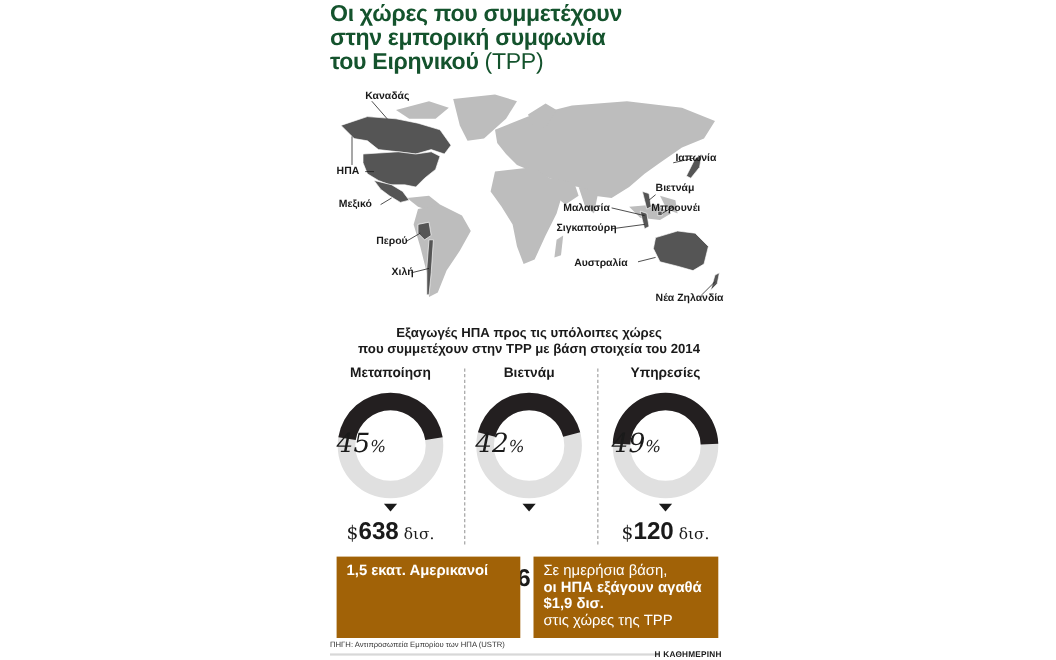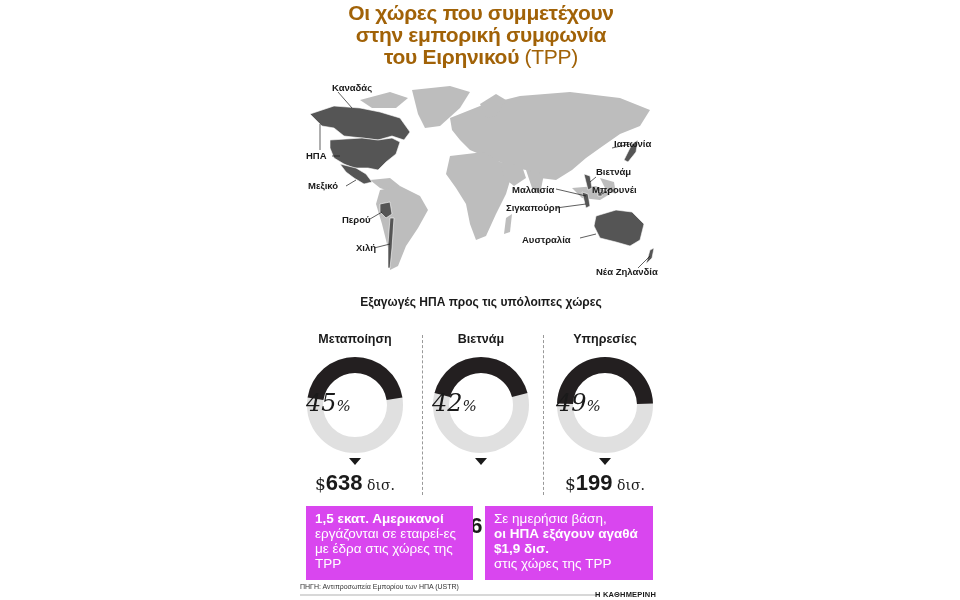--- a/index.html
+++ b/index.html
@@ -1,21 +1,21 @@
 <!DOCTYPE html>
 <html><head>
 <meta charset="utf-8">
 <style>
   html, body { margin:0; padding:0; background:#ffffff; }
   body { width:960px; height:600px; position:relative; overflow:hidden;
          font-family:"Liberation Sans", "DejaVu Sans", sans-serif; color:#1a1a1a; }
   .infographic { position:absolute; left:300px; top:0; width:362px; height:600px; }
 
-  .title { position:absolute; left:0; top:2px; width:362px; text-align:center;
-           font-size:21px; line-height:22px; font-weight:bold; color:#a16207; letter-spacing:-0.3px; }
+  .title { position:absolute; left:0; top:2px; width:362px; 
+           font-size:21px; line-height:22px; font-weight:bold; color:#14532d; letter-spacing:-0.3px; }
   .title .light { font-weight:normal; }
 
   .map { position:absolute; left:0; top:78px; width:370px; height:200px; }
   .map svg { position:absolute; left:0; top:0; }
   .map-label { position:absolute; font-size:9.5px; font-weight:bold; color:#1a1a1a; white-space:nowrap; }
 
   .subtitle { position:absolute; left:0; top:295px; width:362px; text-align:center;
               font-size:12px; line-height:15px; font-weight:bold; color:#1a1a1a; }
 
   .col-head { position:absolute; top:332px; width:120px; text-align:center;
@@ -26,21 +26,21 @@
   .pct { position:absolute; top:389px; width:98px; text-align:left;
          font-family:"DejaVu Serif", serif; font-size:24px; color:#1a1a1a; font-style:italic; }
   .pct .sym { font-size:15px; }
   .arrow { position:absolute; top:458px; width:0; height:0;
            border-left:6px solid transparent; border-right:6px solid transparent; border-top:7px solid #1a1a1a; }
   .amount { position:absolute; top:470px; width:124px; text-align:center; color:#1a1a1a; }
   .amount .cur { font-size:17px; font-family:"DejaVu Serif", serif; }
   .amount .num { font-size:22px; font-weight:bold; }
   .amount .unit { font-size:14px; font-family:"DejaVu Serif", serif; }
 
-  .fact-box { position:absolute; top:506px; height:74px; background:#d946ef; color:#ffffff;
+  .fact-box { position:absolute; top:506px; height:74px; background:#a16207; color:#ffffff;
               font-size:13.5px; line-height:15px; padding:5px 9px; box-sizing:border-box; }
   .fact-box b { font-weight:bold; }
 
   .source { position:absolute; left:0; top:583px; font-size:7px; color:#333; }
   .rule { position:absolute; left:0; top:594px; width:300px; height:2px; background:#d8d8d8; }
   .brand { position:absolute; right:6px; top:590px; font-size:7.5px; font-weight:bold; color:#1a1a1a; letter-spacing:0.2px; }
 </style>
 </head>
 <body>
 
@@ -129,20 +129,21 @@
     <span class="map-label" style="left:296px;top:88px;">Βιετνάμ</span>
     <span class="map-label" style="left:212px;top:106px;">Μαλαισία</span>
     <span class="map-label" style="left:292px;top:106px;">Μπρουνέι</span>
     <span class="map-label" style="left:206px;top:124px;">Σιγκαπούρη</span>
     <span class="map-label" style="left:222px;top:156px;">Αυστραλία</span>
     <span class="map-label" style="left:296px;top:188px;">Νέα Ζηλανδία</span>
   </div>
 
   <div class="subtitle">
     <div>Εξαγωγές ΗΠΑ προς τις υπόλοιπες χώρες</div>
+    <div>που συμμετέχουν στην TPP με βάση στοιχεία του 2014</div>
   </div>
 
   <div class="sep" style="left:122px;"></div>
   <div class="sep" style="left:243px;"></div>
 
   <div class="col-head" style="left:-5px;">Μεταποίηση</div>
   <svg class="donut" style="left:6px;" viewBox="0 0 98 98">
       <circle cx="49" cy="49" r="40" fill="none" stroke="#e0e0e0" stroke-width="16"></circle>
       <path d="M1.5909596514333941,41.49114567806891 A48,48 0 0 1 96.4090403485666,41.49114567806892 L80.60602689904441,43.99409711871261 A32,32 0 0 0 17.393973100955595,43.99409711871261 Z" fill="#231f20"></path>
     </svg>
@@ -159,25 +160,24 @@
   <div class="arrow" style="left:175px;"></div>
   <div class="amount" style="left:119px;margin-top:43px;"><span class="cur">$</span><span class="num">66</span> <span class="unit">δισ.</span></div>
 
   <div class="col-head" style="left:245px;">Υπηρεσίες</div>
   <svg class="donut" style="left:256px;" viewBox="0 0 98 98">
       <circle cx="49" cy="49" r="40" fill="none" stroke="#e0e0e0" stroke-width="16"></circle>
       <path d="M1.0236851024448868,47.492283564249846 A48,48 0 0 1 96.97631489755511,47.49228356424984 L80.98420993170342,47.994855709499895 A32,32 0 0 0 17.01579006829659,47.994855709499895 Z" fill="#231f20"></path>
     </svg>
   <div class="pct" style="left:256px;"><span>49</span><span class="sym">%</span></div>
   <div class="arrow" style="left:299px;"></div>
-  <div class="amount" style="left:243px;"><span class="cur">$</span><span class="num">199</span> <span class="unit">δισ.</span></div>
+  <div class="amount" style="left:243px;"><span class="cur">$</span><span class="num">120</span> <span class="unit">δισ.</span></div>
 
   <div class="fact-box" style="left:6px;width:167px;">
     <b>1,5 εκατ. Αμερικανοί</b><br>
-    <span>εργάζονται σε εταιρεί-ες με έδρα στις χώρες της TPP</span>
   </div>
   <div class="fact-box" style="left:185px;width:168px;">
     <span>Σε ημερήσια βάση,</span><br>
     <b>οι ΗΠΑ εξάγουν αγαθά $1,9 δισ.</b><br>
     <span>στις χώρες της TPP</span>
   </div>
 
   <div class="source">ΠΗΓΗ: Αντιπροσωπεία Εμπορίου των ΗΠΑ (USTR)</div>
   <div class="rule"></div>
   <div class="brand">Η ΚΑΘΗΜΕΡΙΝΗ</div>

